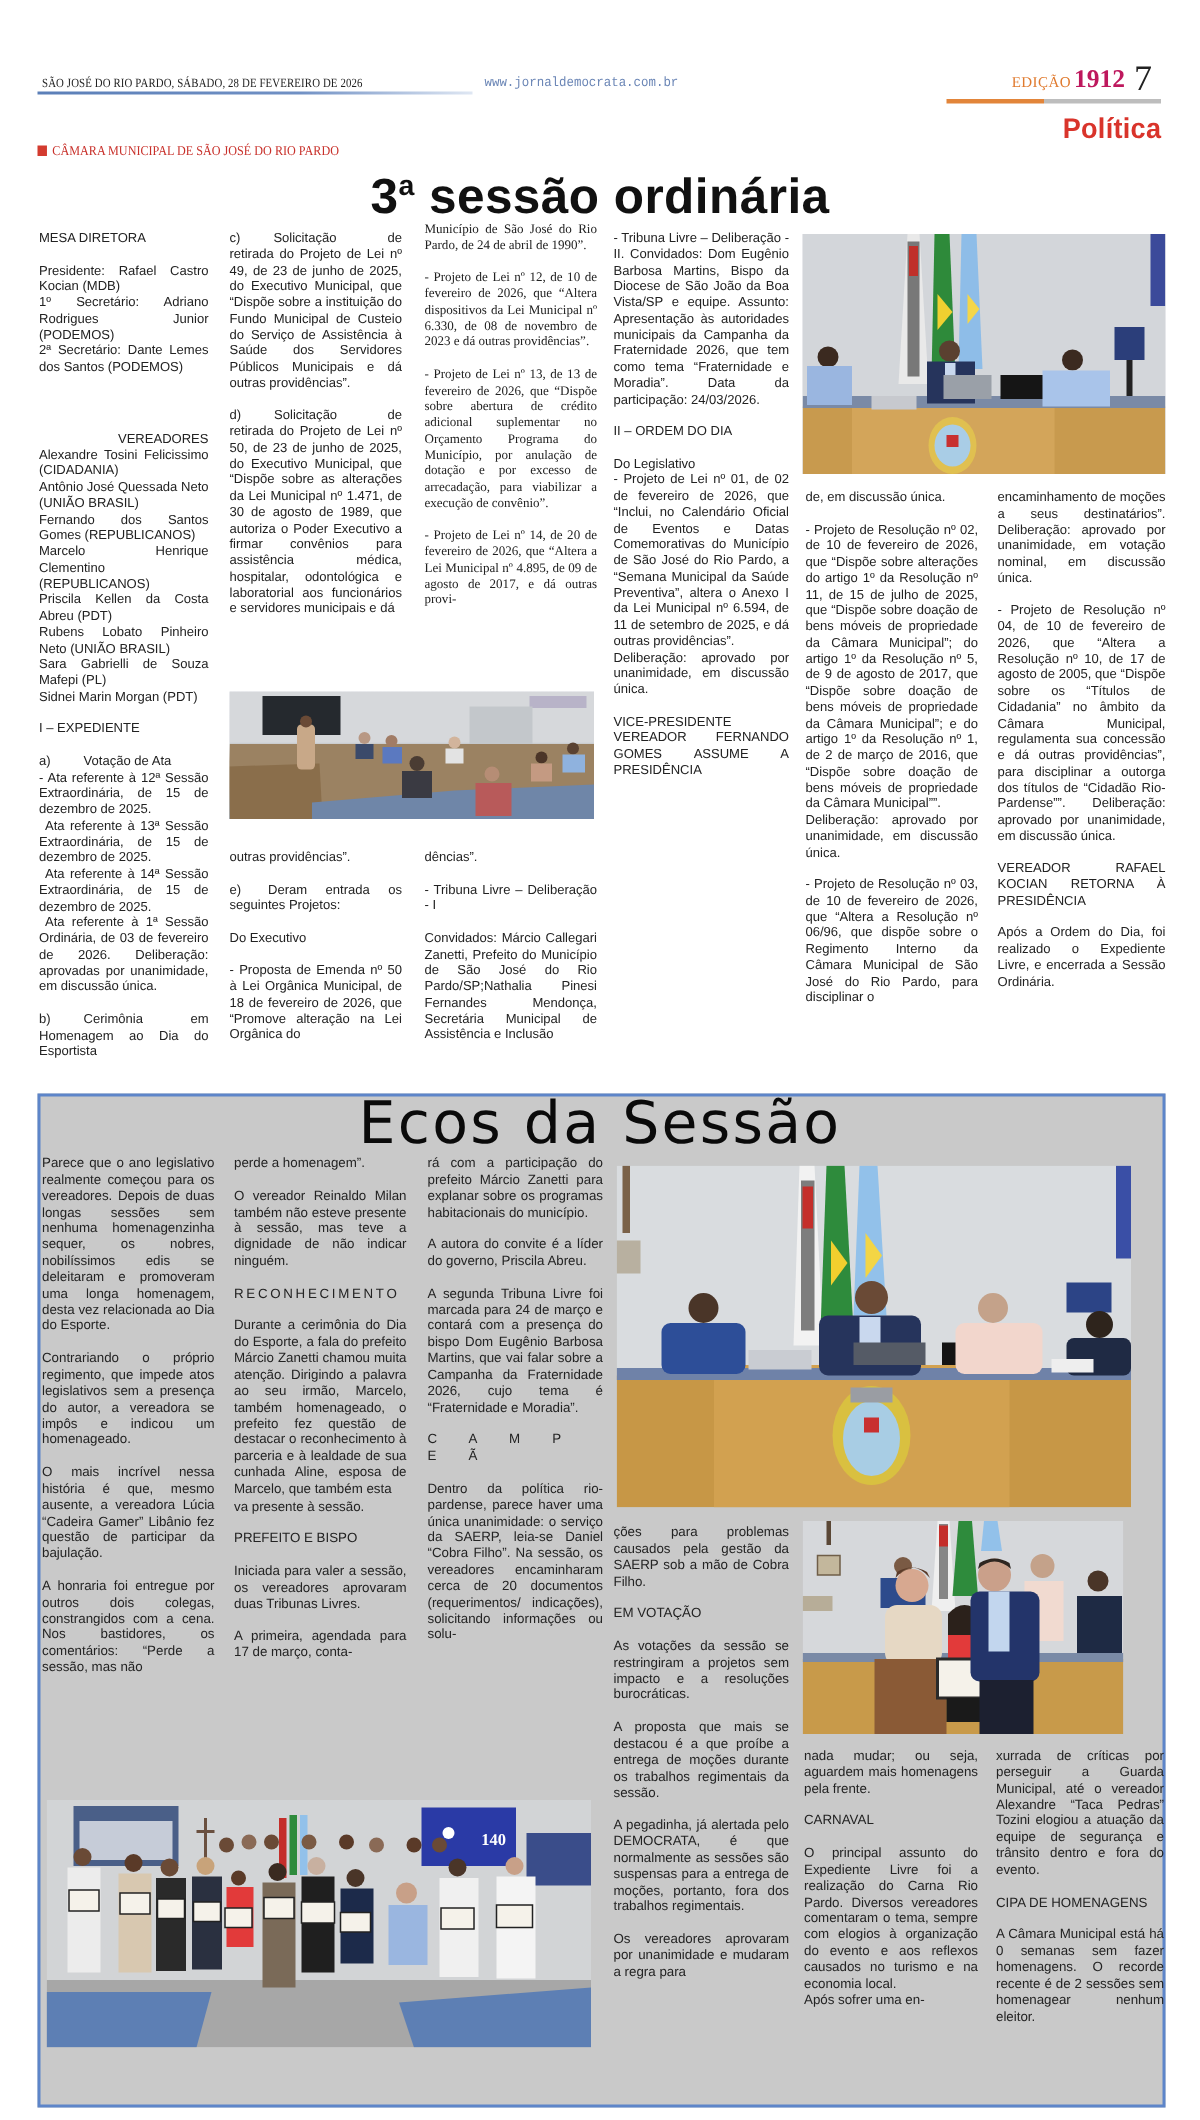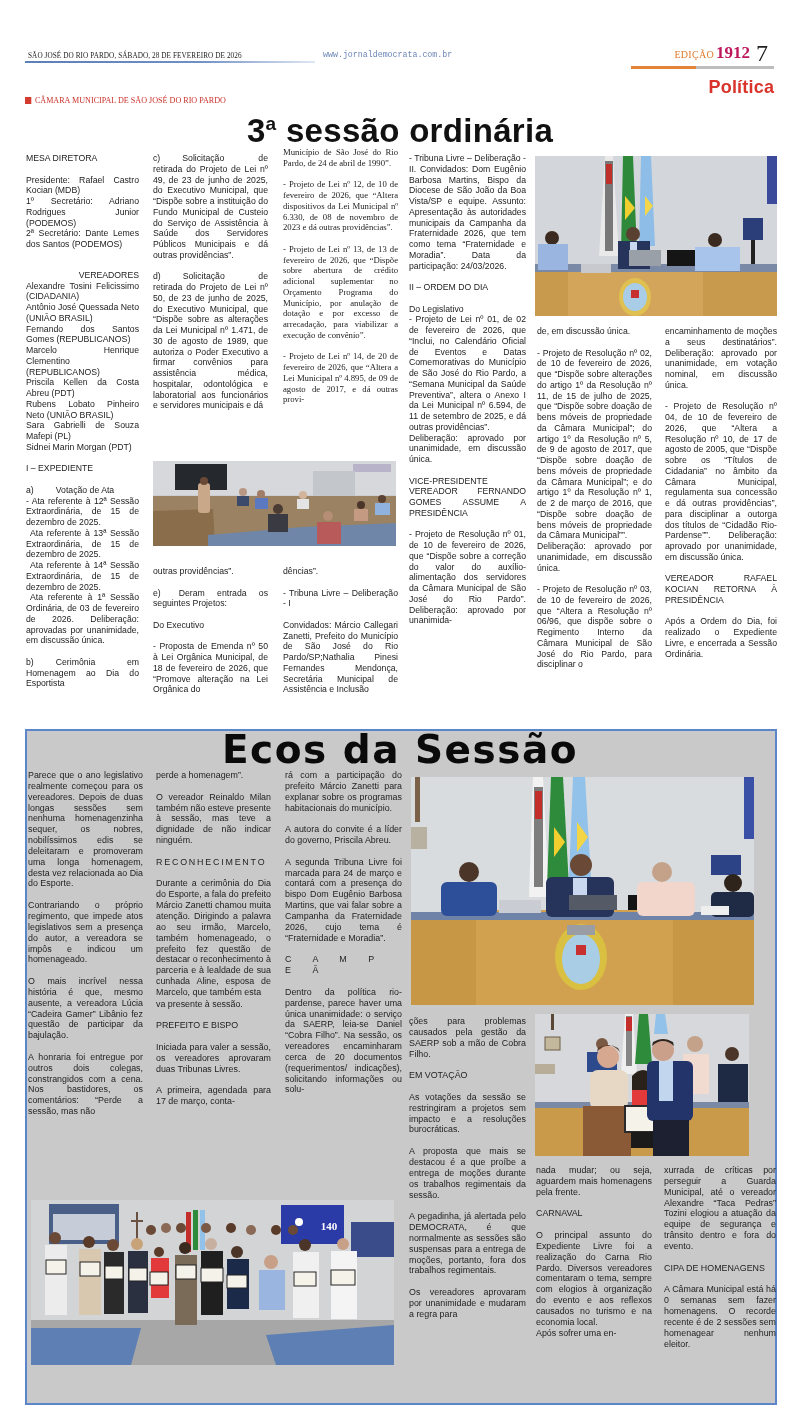--- a/index.html
+++ b/index.html
@@ -39,21 +39,21 @@
   .col-4 { left: 409px; top: 153px; width: 117px; }
   .col-5 { left: 537px; top: 326px; width: 115px; }
   .col-6 { left: 665px; top: 326px; width: 112px; }
   .col-2b { left: 153px; top: 566px; width: 115px; }
   .col-3b { left: 283px; top: 566px; width: 115px; }
 
   .photo { position: absolute; overflow: hidden; }
 
   
   .ecos-box { left: 25px; top: 729px; width: 752px; height: 676px; background: #c9c9c9; border: 2px solid #5d85c9; }
-  .ecos-title { left: 0; width: 800px; top: 727px; text-align: center; font-size: 39px; font-weight: 700; color: #0a0a0a; letter-spacing: 1.5px; font-family: "DejaVu Sans", sans-serif; }
+  .ecos-title { left: 0; width: 800px; top: 727px; text-align: center; font-size: 39px; font-weight: 400; color: #0a0a0a; letter-spacing: 1.5px; font-family: "DejaVu Sans", sans-serif; }
 
   .ecol { position: absolute; font-size: 8.9px; line-height: 10.85px; color: #232323; text-align: justify; }
   .ecol p { margin-bottom: 10.85px; }
   .ecol .spaced { letter-spacing: 1.8px; text-align: left; }
   .ecol .spaced2 { letter-spacing: 9.5px; text-align: left; }
   .e1 { left: 28px; top: 770px; width: 115px; }
   .e2 { left: 156px; top: 770px; width: 115px; }
   .e3 { left: 285px; top: 770px; width: 117px; }
   .e4 { left: 409px; top: 1016px; width: 117px; }
   .e5 { left: 536px; top: 1165px; width: 116px; }
@@ -74,21 +74,21 @@
 <div class="abs section-title">Política</div>
 
 <div class="abs kicker"><span class="sq"></span><span>CÂMARA MUNICIPAL DE SÃO JOSÉ DO RIO PARDO</span></div>
 
 <div class="abs headline"><span>3</span><sup>a</sup><span> sessão ordinária</span></div>
 
 <div class="col col-1">
   <p style="text-align:left">MESA DIRETORA</p>
   <p class="tight">Presidente: Rafael Castro Kocian (MDB)</p>
   <p class="tight">1º Secretário: Adriano Rodrigues Junior (PODEMOS)</p>
-  <p style="margin-bottom:20px">2ª Secretário: Dante Lemes dos Santos (PODEMOS)</p>
+  <p style="margin-bottom:37px">2ª Secretário: Dante Lemes dos Santos (PODEMOS)</p>
   <p class="tight" style="text-align:right">VEREADORES</p>
   <p class="tight">Alexandre Tosini Felicissimo (CIDADANIA)</p>
   <p class="tight">Antônio José Quessada Neto (UNIÃO BRASIL)</p>
   <p class="tight">Fernando dos Santos Gomes (REPUBLICANOS)</p>
   <p class="tight">Marcelo Henrique Clementino (REPUBLICANOS)</p>
   <p class="tight">Priscila Kellen da Costa Abreu (PDT)</p>
   <p class="tight">Rubens Lobato Pinheiro Neto (UNIÃO BRASIL)</p>
   <p class="tight">Sara Gabrielli de Souza Mafepi (PL)</p>
   <p style="text-align:left">Sidnei Marin Morgan (PDT)</p>
   <p style="text-align:left">I – EXPEDIENTE</p>
@@ -153,21 +153,20 @@
   <p>Convidados: Márcio Callegari Zanetti, Prefeito do Município de São José do Rio Pardo/SP;Nathalia Pinesi Fernandes Mendonça, Secretária Municipal de Assistência e Inclusão</p>
 </div>
 
 <div class="col col-4">
   <p>- Tribuna Livre – Deliberação - II. Convidados: Dom Eugênio Barbosa Martins, Bispo da Diocese de São João da Boa Vista/SP e equipe. Assunto: Apresentação às autoridades municipais da Campanha da Fraternidade 2026, que tem como tema “Fraternidade e Moradia”. Data da participação: 24/03/2026.</p>
   <p style="text-align:left">II – ORDEM DO DIA</p>
   <p class="tight" style="text-align:left">Do Legislativo</p>
   <p class="tight">- Projeto de Lei nº 01, de 02 de fevereiro de 2026, que “Inclui, no Calendário Oficial de Eventos e Datas Comemorativas do Município de São José do Rio Pardo, a “Semana Municipal da Saúde Preventiva”, altera o Anexo I da Lei Municipal nº 6.594, de 11 de setembro de 2025, e dá outras providências”.</p>
   <p>Deliberação: aprovado por unanimidade, em discussão única.</p>
   <p>VICE-PRESIDENTE VEREADOR FERNANDO GOMES ASSUME A PRESIDÊNCIA</p>
-  <p>- Projeto de Resolução nº 01, de 10 de fevereiro de 2026, que “Dispõe sobre a correção do valor do auxílio-alimentação dos servidores da Câmara Municipal de São José do Rio Pardo”. Deliberação: aprovado por unanimida-</p>
 </div>
 
 <div class="photo" style="left:535px; top:156px; width:242px; height:160px; background:#d5d8dc;">
   <svg width="242" height="160" viewBox="0 0 242 160">
     <rect width="242" height="160" fill="#d3d6da"></rect>
     <rect x="232" y="0" width="10" height="48" fill="#3b4a9a"></rect>
     <polygon points="70,0 78,0 84,100 64,100" fill="#e9e9e9"></polygon>
     <rect x="70" y="5" width="8" height="90" fill="#1c1c1c" opacity="0.55"></rect>
     <rect x="71" y="8" width="6" height="20" fill="#c0302a"></rect>
     <polygon points="88,0 98,0 102,95 86,95" fill="#2e8a3a"></polygon>

